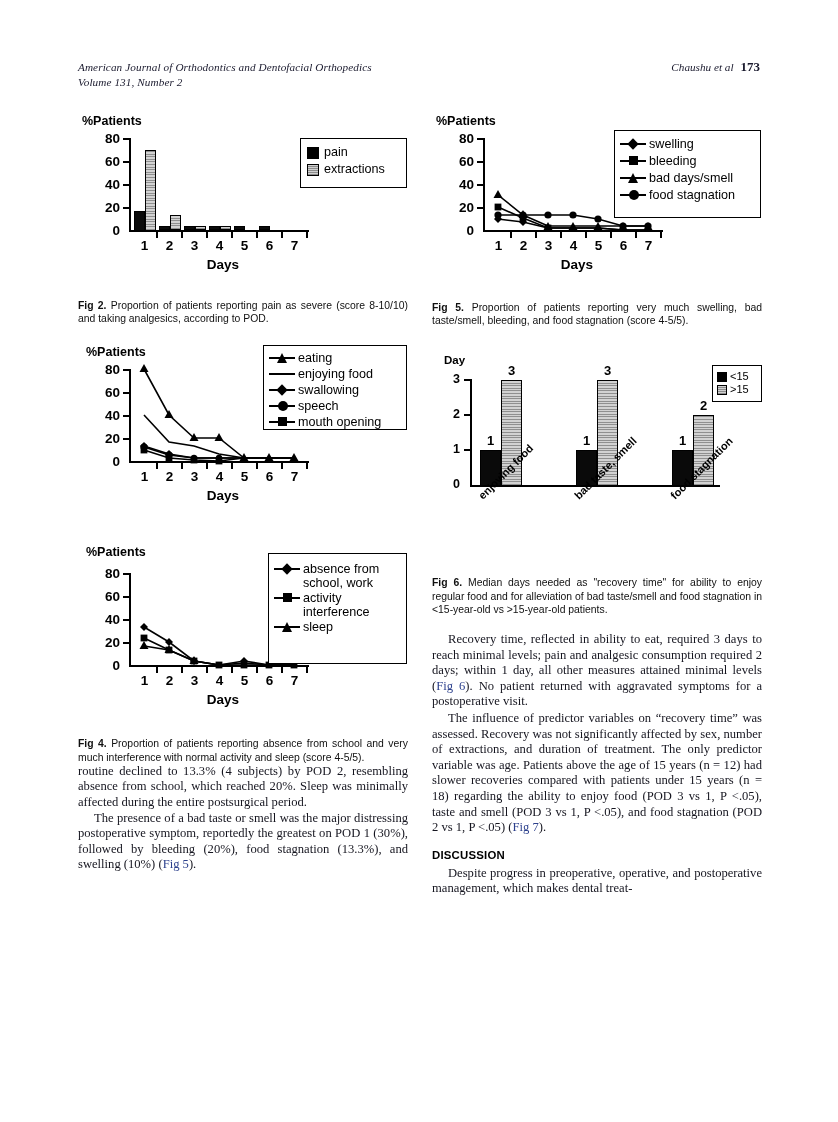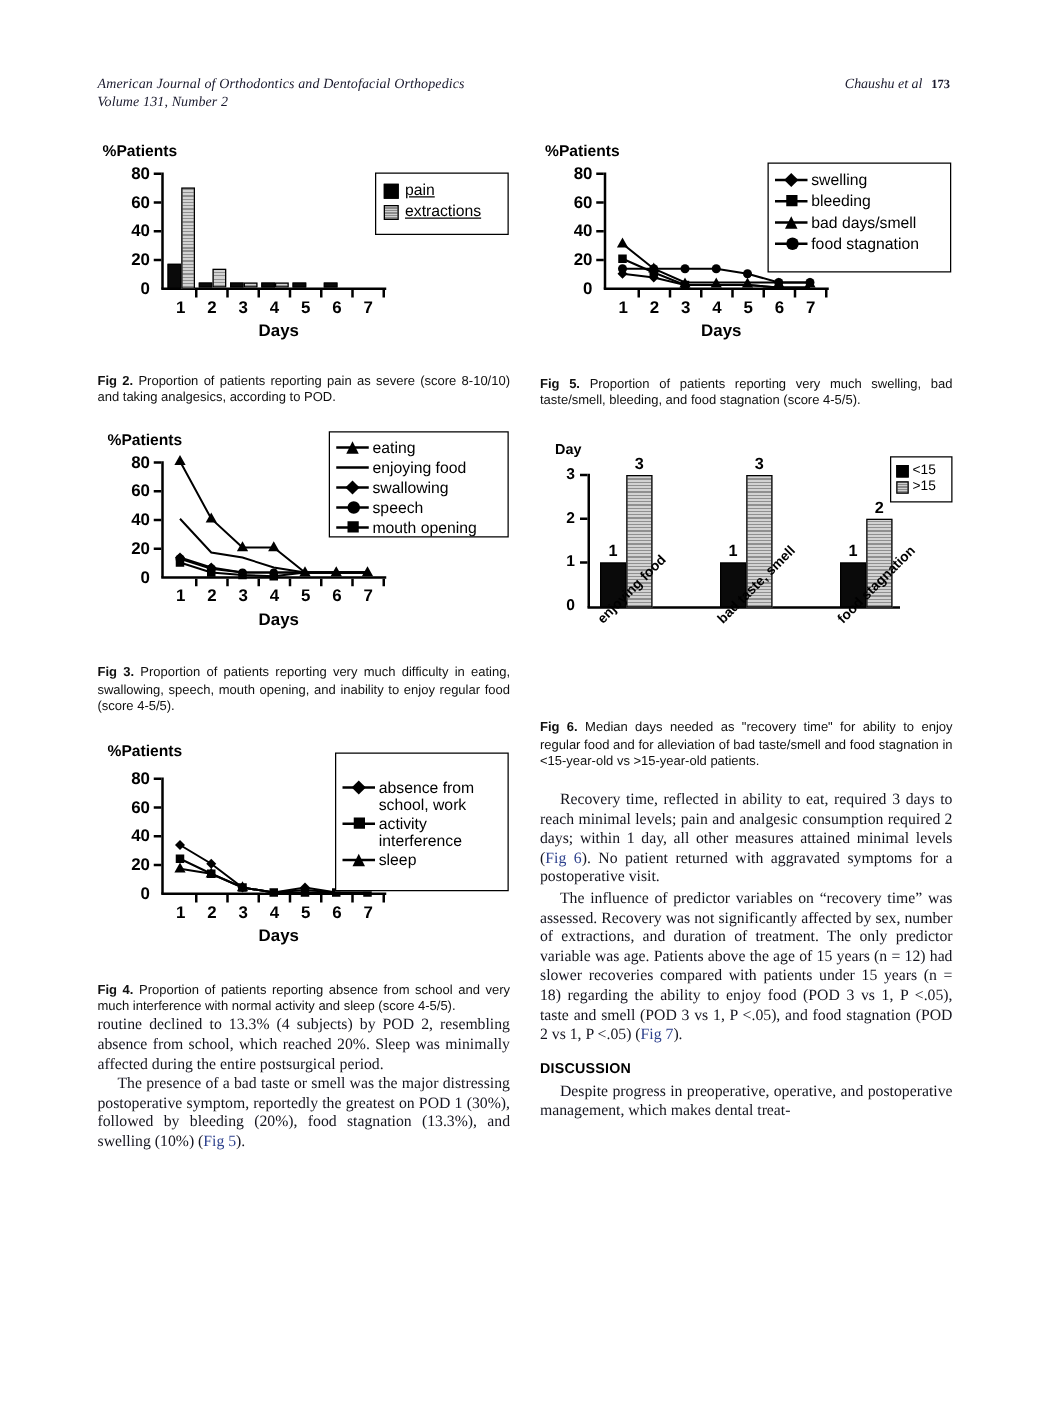--- a/index.html
+++ b/index.html
@@ -41,21 +41,21 @@
   .runhead-right {
     position: absolute;
     right: 0; top: 0;
     font-family: "Liberation Serif", serif;
     font-size: 11.2px;
     line-height: 14.5px;
     color: #1a1a2e;
     white-space: nowrap;
   }
   .runhead-right .rh-authors { font-style: italic; }
-  .runhead-right .rh-page { font-weight: bold; font-style: normal; margin-left: 7px; font-size: 10px;}
+  .runhead-right .rh-page { font-weight: bold; font-style: normal; margin-left: 7px; font-size: 13px;}
 
   
   .col-left {
     position: absolute;
     left: 78px; top: 112px;
     width: 330px;
   }
   .col-right {
     position: absolute;
     left: 432px; top: 112px;
@@ -288,21 +288,21 @@
         <div class="xtick-lab" style="left:54px; top:126px; width:25px;">1</div>
         <div class="xtick-lab" style="left:79px; top:126px; width:25px;">2</div>
         <div class="xtick-lab" style="left:104px; top:126px; width:25px;">3</div>
         <div class="xtick-lab" style="left:129px; top:126px; width:25px;">4</div>
         <div class="xtick-lab" style="left:154px; top:126px; width:25px;">5</div>
         <div class="xtick-lab" style="left:179px; top:126px; width:25px;">6</div>
         <div class="xtick-lab" style="left:204px; top:126px; width:25px;">7</div>
 
         <div class="xaxis-title" style="left:95px; top:145px; width:100px;">Days</div>
 
-        <div class="legend-box" style="left:222px; top:26px; width:107px; height:50px; padding:6px 5px 16px 6px;text-decoration:underline;">
+        <div class="legend-box" style="left:222px; top:26px; width:107px; height:50px; padding:6px 5px 16px 6px;">
           <div class="legend-row" style="margin-bottom:3px;">
             <span class="legend-swatch sw-black"></span>
             <span>pain</span>
           </div>
           <div class="legend-row">
             <span class="legend-swatch sw-hatch"></span>
             <span>extractions</span>
           </div>
         </div>
       </div>
@@ -413,24 +413,20 @@
           <div class="legend-row">
             <span class="legend-key">
                 <span class="lk-line"></span>
                 <span class="lk-sq"></span>
               </span>
             <span>mouth opening</span>
           </div>
         </div>
       </div>
 
-      <div class="figcap">
-        <b>Fig 3.</b>
-        <span>Proportion of patients reporting very much difficulty in eating, swallowing, speech, mouth opening, and inability to enjoy regular food (score 4-5/5).</span>
-      </div>
     </div>
 
     <div class="figure" style="margin-top:20px;">
       <div class="chart" id="chart-fig4" style="height:185px;">
         <div class="ylabel-top" style="left:8px; top:2px;">%Patients</div>
 
         <div class="axis-line" style="left:51px; top:30px; width:2px; height:93px;"></div>
         <div class="axis-line" style="left:51px; top:122px; width:180px; height:2px;"></div>
 
         <div class="tick" style="left:45px; top:30px; width:6px; height:2px;"></div>
@@ -481,21 +477,21 @@
 
         <div class="xtick-lab" style="left:54px; top:130px; width:25px;">1</div>
         <div class="xtick-lab" style="left:79px; top:130px; width:25px;">2</div>
         <div class="xtick-lab" style="left:104px; top:130px; width:25px;">3</div>
         <div class="xtick-lab" style="left:129px; top:130px; width:25px;">4</div>
         <div class="xtick-lab" style="left:154px; top:130px; width:25px;">5</div>
         <div class="xtick-lab" style="left:179px; top:130px; width:25px;">6</div>
         <div class="xtick-lab" style="left:204px; top:130px; width:25px;">7</div>
         <div class="xaxis-title" style="left:95px; top:149px; width:100px;">Days</div>
 
-        <div class="legend-box" style="left:190px; top:10px; width:139px; height:111px; padding:20px 4px 0 5px;">
+        <div class="legend-box" style="left:190px; top:10px; width:139px; height:111px; padding:8px 4px 0 5px;">
           <div class="legend-row" style="margin-bottom:1px;">
             <span class="legend-key">
                 <span class="lk-line"></span>
                 <span class="lk-di"></span>
               </span>
             <span style="white-space:normal; line-height:14px;">absence from school, work</span>
           </div>
           <div class="legend-row" style="margin-bottom:1px;">
             <span class="legend-key">
                 <span class="lk-line"></span>

